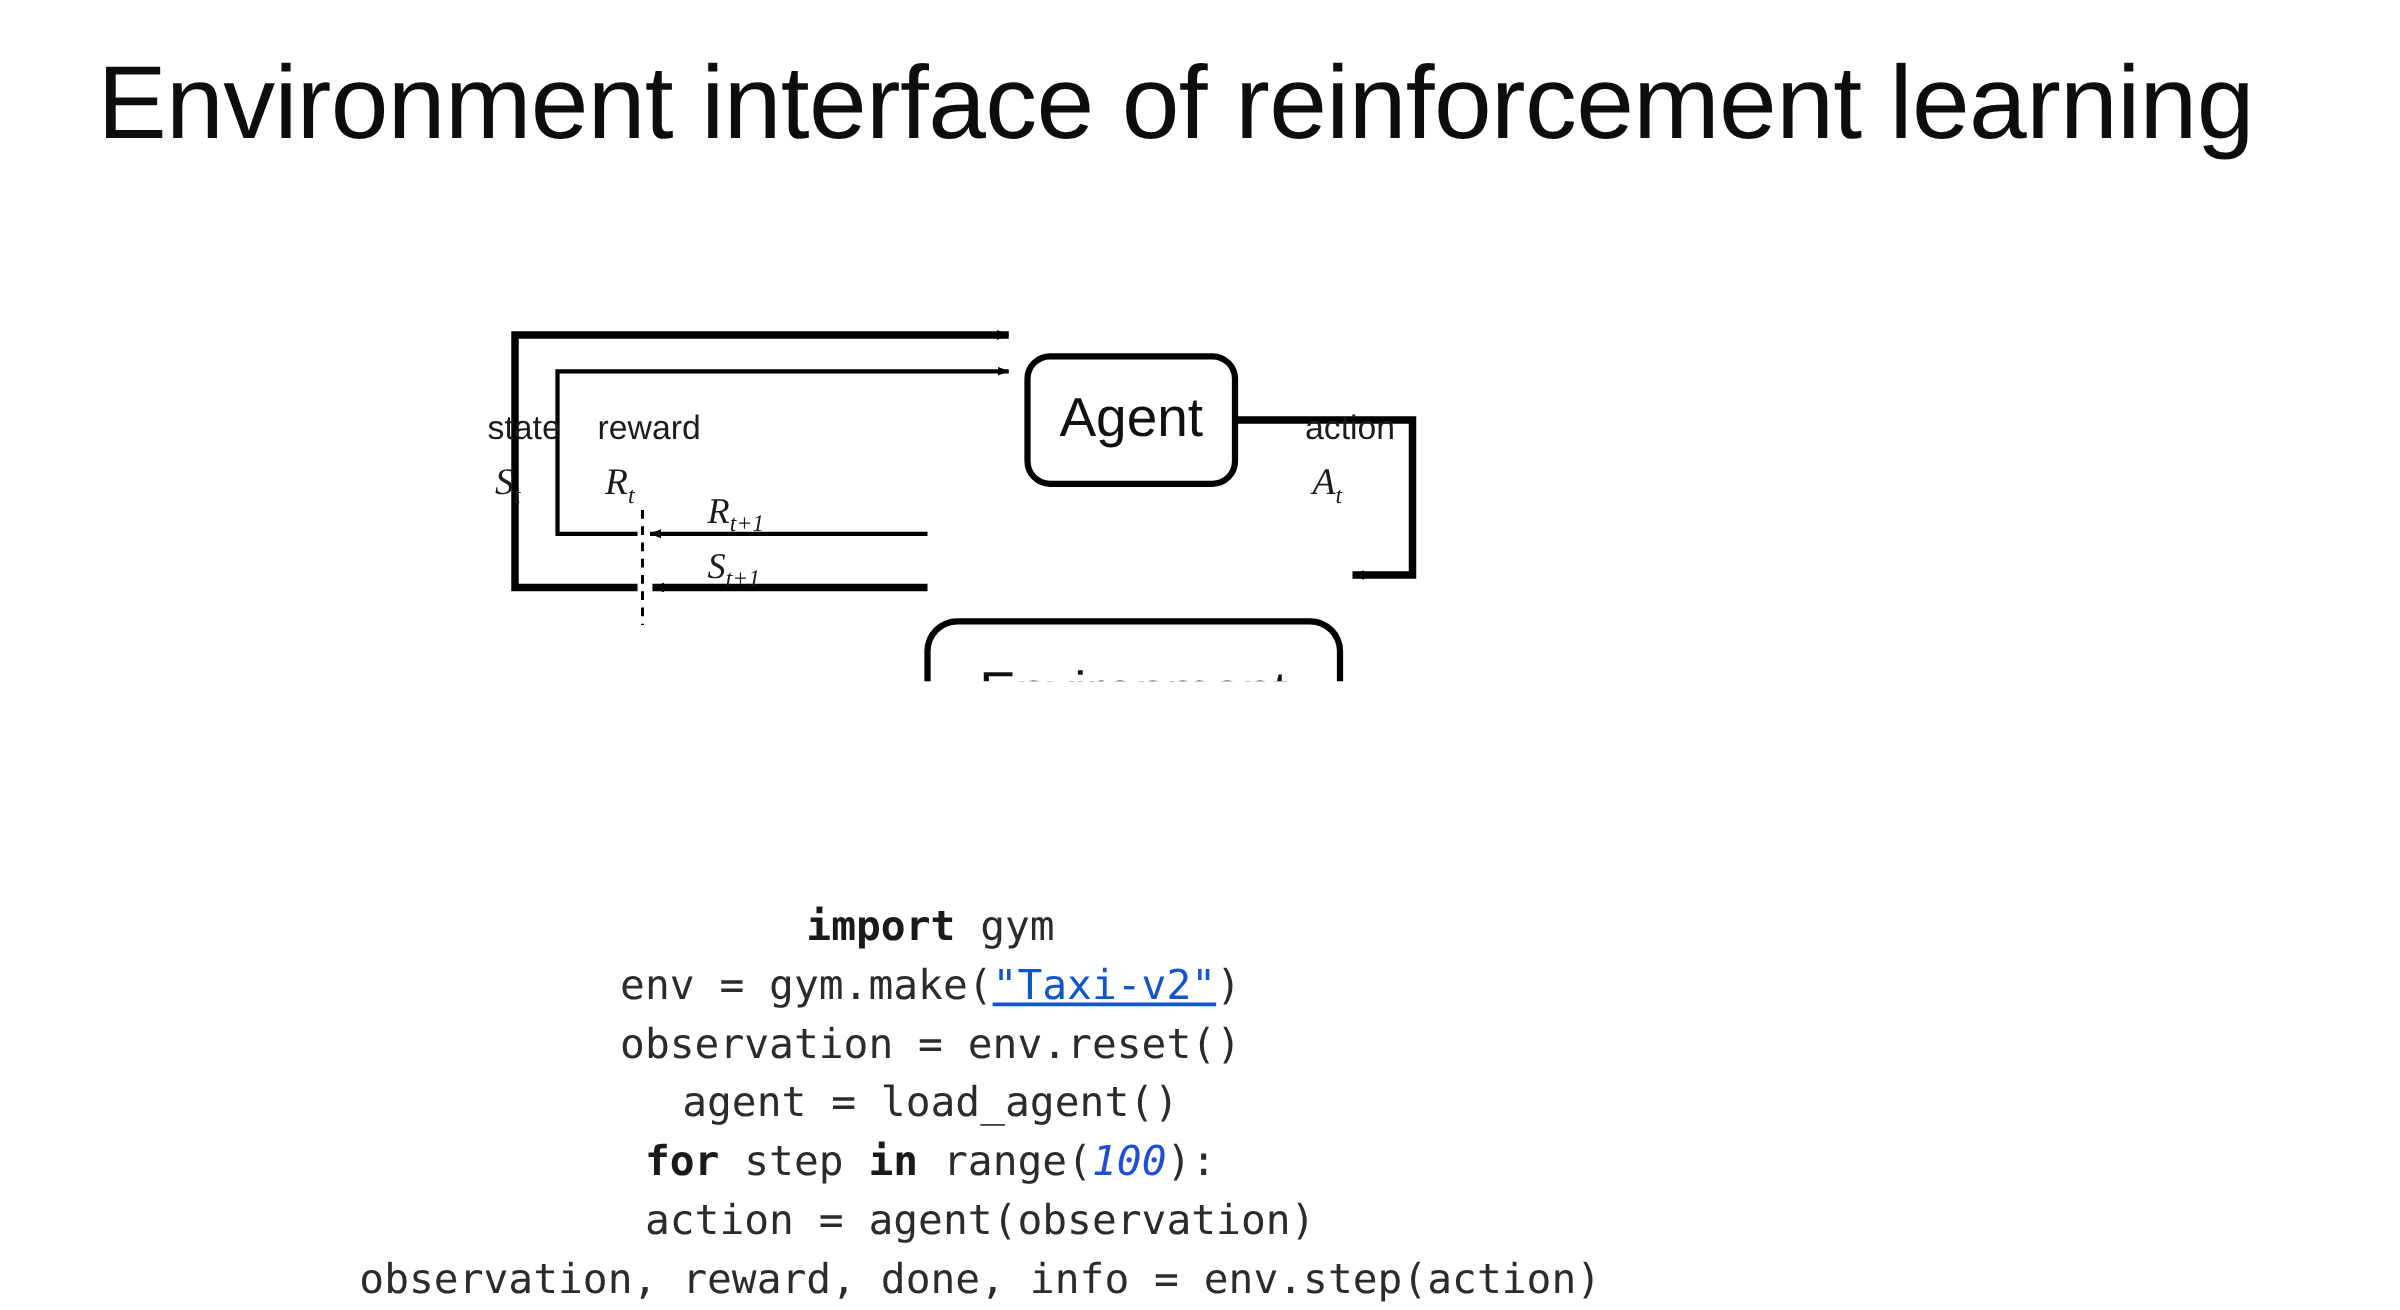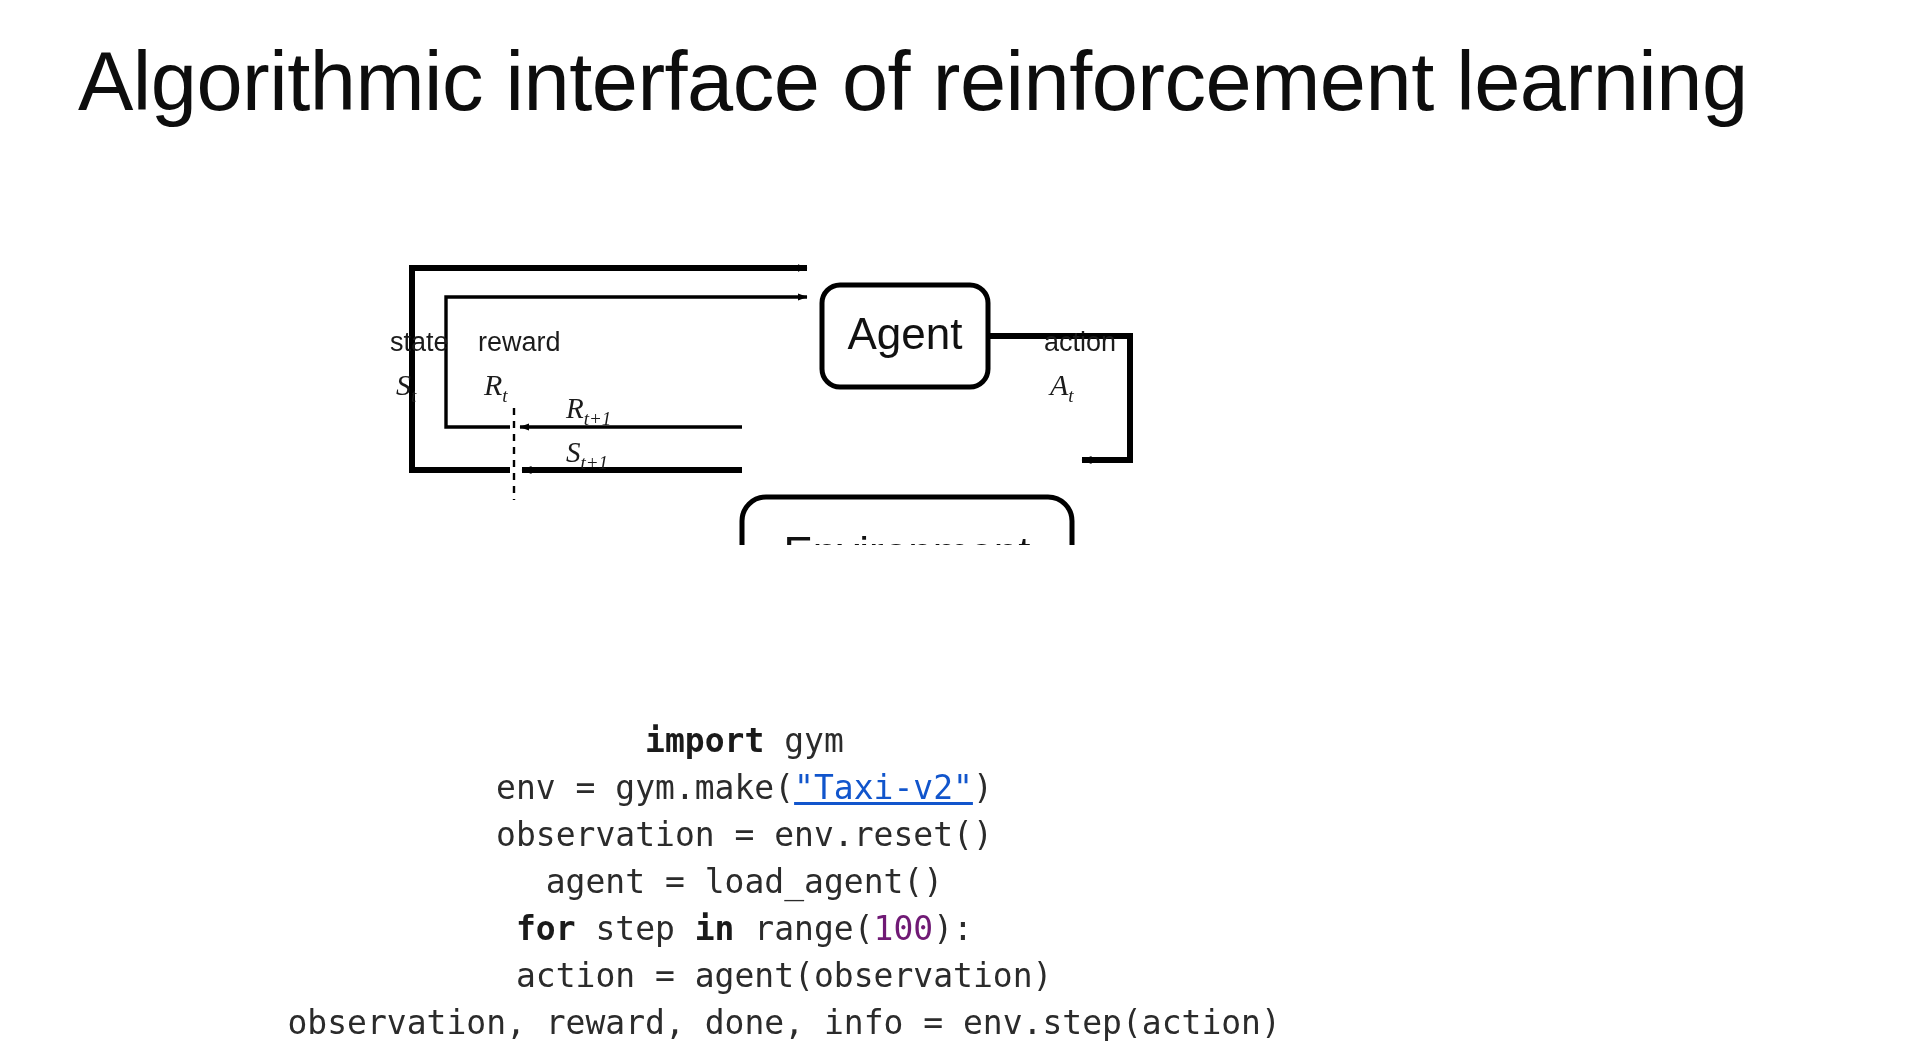--- a/index.html
+++ b/index.html
@@ -56,33 +56,33 @@
     top: 684px;
     font-family: "DejaVu Sans Mono", "Liberation Mono", monospace;
     font-size: 33px;
     line-height: 47px;
     color: #2b2b2b;
     white-space: pre;
     letter-spacing: 0px;
   }
   .code-line { display: block; height: 47px; text-align: center; }
   .kw { font-weight: 700; color: #1a1a1a; }
-  .num { color: #701a75; }
+  .num { color: #1d4ed8; font-style: italic; }
   .link {
     color: #1155cc;
     text-decoration: underline;
     text-underline-offset: 3px;
   }
 </style>
 </head>
 <body>
 
 <div id="slide">
 
-  <div id="slide-title">Algorithmic interface of reinforcement learning</div>
+  <div id="slide-title">Environment interface of reinforcement learning</div>
 
   <div id="diagram">
     <svg width="790" height="330" viewBox="0 0 790 330" xmlns="http://www.w3.org/2000/svg">
       <defs>
         <marker id="arrow-r" markerWidth="11" markerHeight="11" refX="9.5" refY="4" orient="auto" markerUnits="userSpaceOnUse">
           <path d="M0,0 L10,4 L0,8 z" fill="#000"></path>
         </marker>
         <marker id="arrow-r-thin" markerWidth="10" markerHeight="10" refX="9" refY="3.6" orient="auto" markerUnits="userSpaceOnUse">
           <path d="M0,0 L9.5,3.6 L0,7.2 z" fill="#000"></path>
         </marker>

